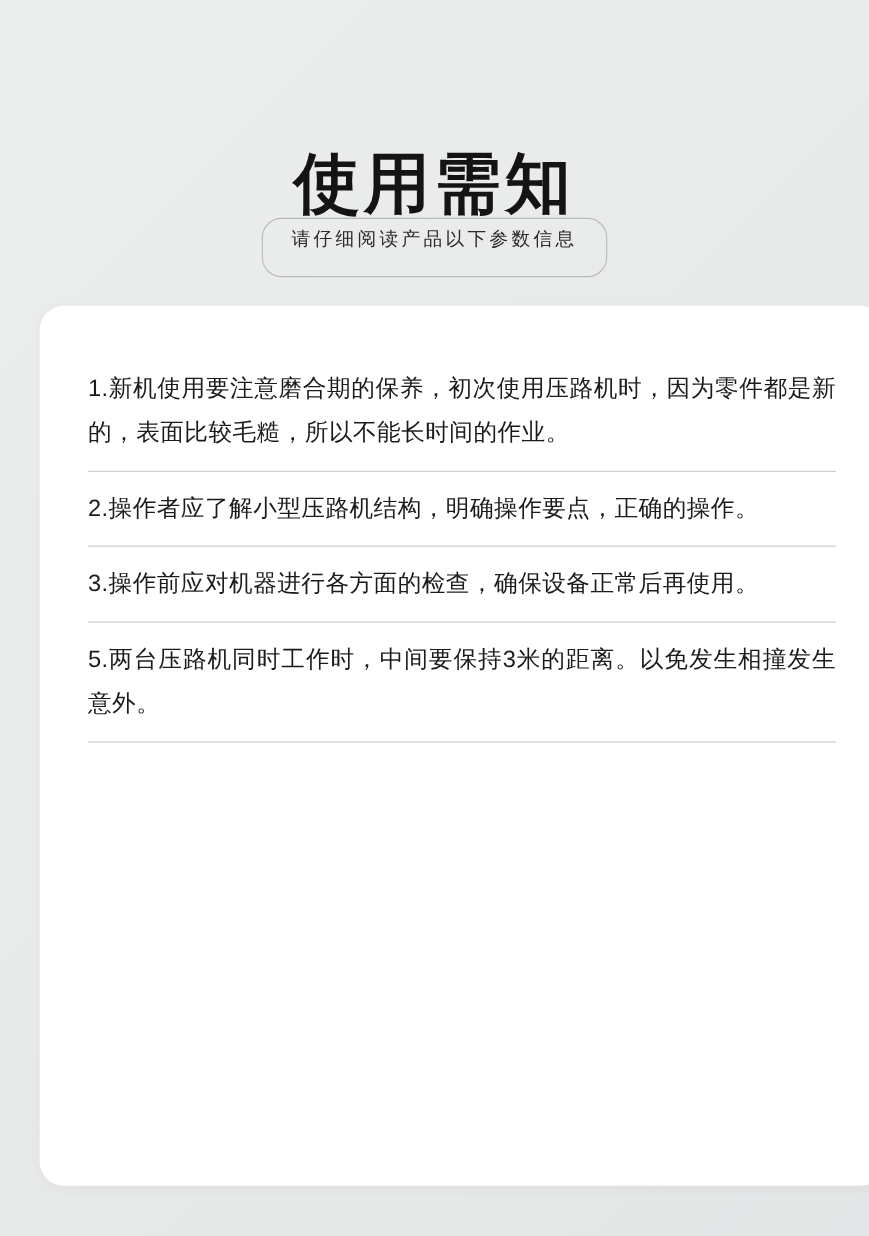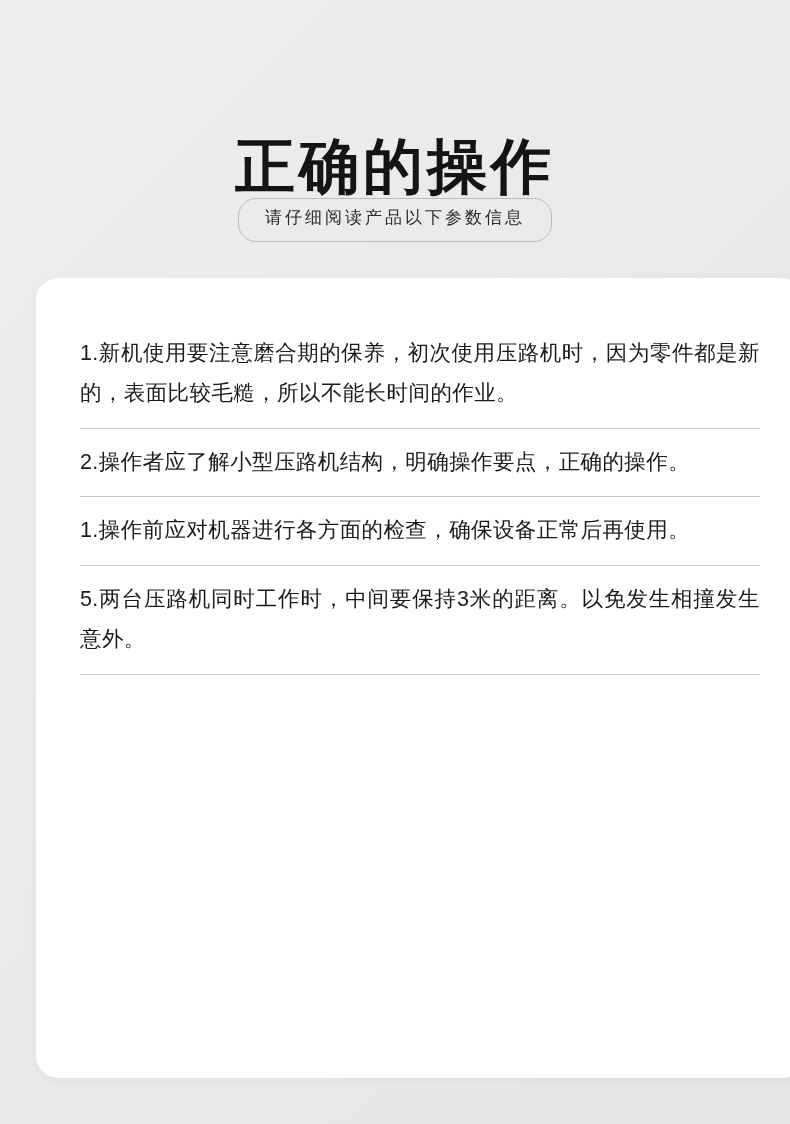--- a/index.html
+++ b/index.html
@@ -64,21 +64,21 @@
     top: 198px;
     left: 0;
     width: 790px;
     display: flex;
     justify-content: center;
   }
 
   .subtitle {
     border: 1px solid #b9babb;
     border-radius: 18px;
-    padding: 7px 26px 12px;
+    padding: 7px 26px 22px;
     font-size: 17px;
     letter-spacing: 3px;
     color: #2a2a2a;
     background: transparent;
     white-space: nowrap;
   }
 
   
   .card {
     position: absolute;
@@ -113,28 +113,28 @@
     margin-bottom: 0;
     padding-bottom: 0;
   }
 </style>
 </head>
 <body>
 
 <div class="page">
 
   <div class="header">
-    <h1 class="title">正确的操作</h1>
+    <h1 class="title">使用需知</h1>
     <div class="subtitle-wrap">
       <div class="subtitle">请仔细阅读产品以下参数信息</div>
     </div>
   </div>
 
   <div class="card">
     <div class="list">
       <p class="item">1.新机使用要注意磨合期的保养，初次使用压路机时，因为零件都是新的，表面比较毛糙，所以不能长时间的作业。</p>
       <p class="item">2.操作者应了解小型压路机结构，明确操作要点，正确的操作。</p>
-      <p class="item">1.操作前应对机器进行各方面的检查，确保设备正常后再使用。</p>
+      <p class="item">3.操作前应对机器进行各方面的检查，确保设备正常后再使用。</p>
       <p class="item">5.两台压路机同时工作时，中间要保持3米的距离。以免发生相撞发生意外。</p>
     </div>
   </div>
 
 </div>
 
 </body></html>

